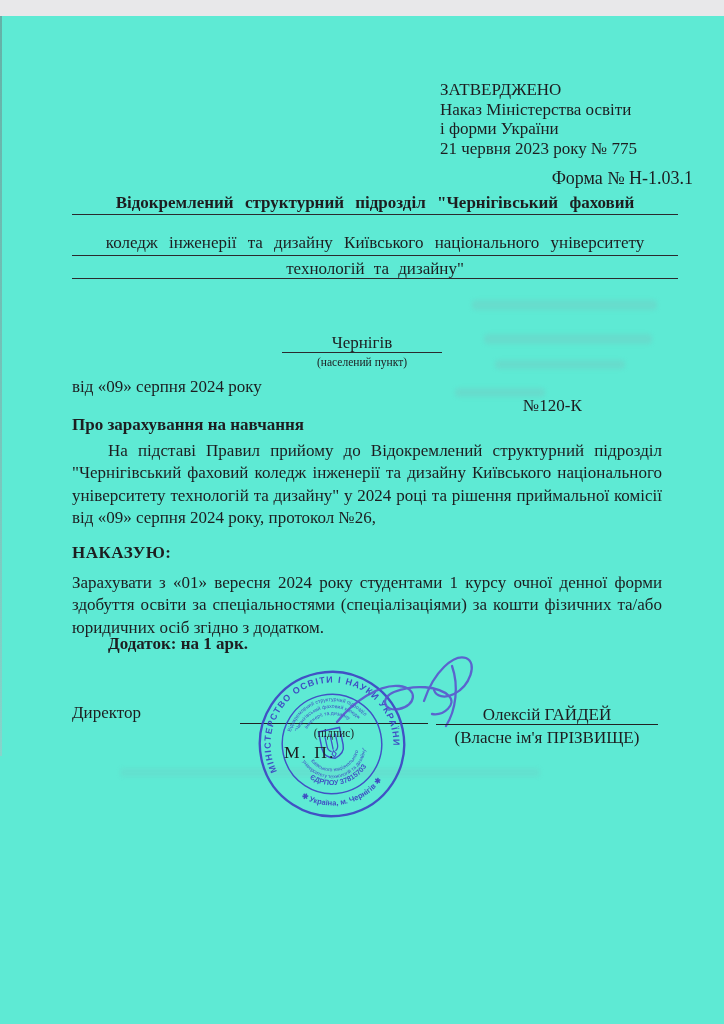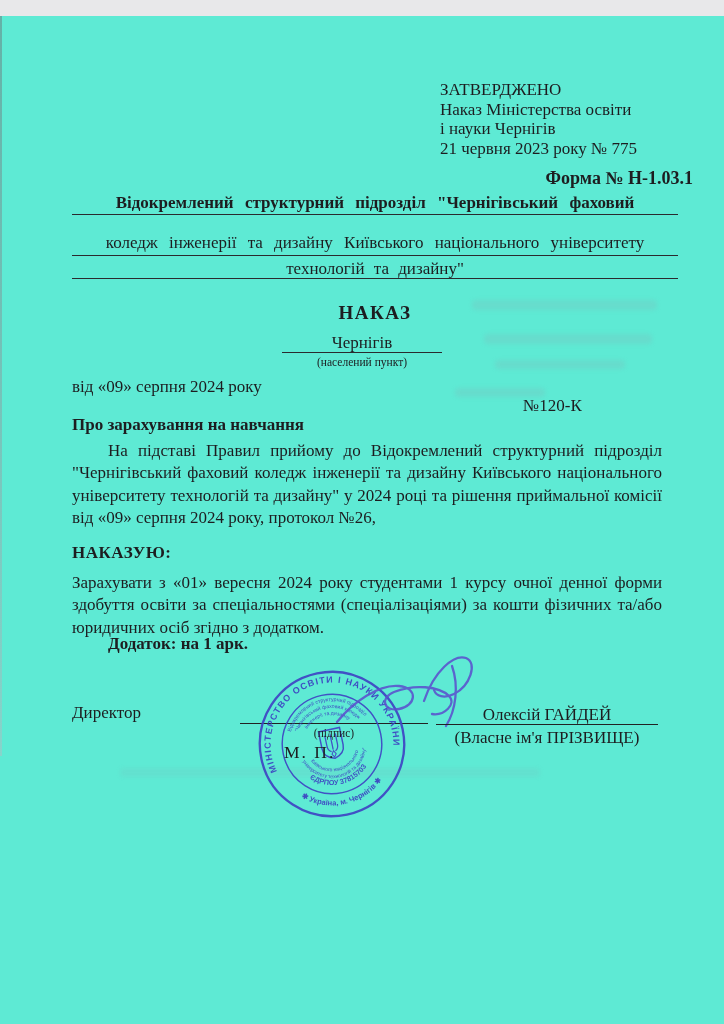--- a/index.html
+++ b/index.html
@@ -15,21 +15,21 @@
   }
   .abs { position: absolute; }
   .t { font-size: 17px; line-height: 21px; }
   .b { font-weight: bold; }
   .small { font-size: 11.5px; line-height: 13px; }
   .center { text-align: center; }
   .uline { border-bottom: 1.6px solid #2a2a2e; }
   .just { text-align: justify; }
 
   .approval { left: 440px; top: 64px; width: 270px; font-size: 17px; line-height: 19.5px; }
-  .form-label { top: 152px; right: 31px; font-size: 18px; font-weight: bold; }
+  .form-label { top: 152px; right: 31px; font-size: 18px; font-weight: normal; }
 
   .inst-line1 { left: 72px; top: 176px; width: 606px; height: 23px; word-spacing: 7px; }
   .inst-cap   { left: 72px; top: 202px; width: 606px; }
   .inst-line2 { left: 72px; top: 216px; width: 606px; height: 24px; word-spacing: 7px; }
   .inst-line3 { left: 72px; top: 242px; width: 606px; height: 21px; word-spacing: 5px; }
 
   .order-title { left: 72px; top: 286px; width: 606px; font-size: 19px; letter-spacing: 1.5px; }
   .city-wrap   { left: 282px; top: 316px; width: 160px; height: 21px; }
   .city-cap    { left: 282px; top: 340px; width: 160px; }
 
@@ -73,37 +73,36 @@
   <div class="abs edge-shadow"></div>
   <div class="abs artifact a1"></div>
   <div class="abs artifact a2"></div>
   <div class="abs artifact a3"></div>
   <div class="abs artifact a4"></div>
   <div class="abs artifact a5"></div>
 
   <div class="abs approval">
     <div>ЗАТВЕРДЖЕНО</div>
     <div>Наказ Міністерства освіти</div>
-    <div>і науки Чернігів</div>
+    <div>і форми України</div>
     <div>21 червня 2023 року № 775</div>
   </div>
 
   <div class="abs form-label">Форма № Н-1.03.1</div>
 
   <div class="abs inst-line1 uline center t b">
     <span>Відокремлений структурний підрозділ "Чернігівський фаховий</span>
   </div>
   <div class="abs inst-line2 uline center t">
     <span>коледж інженерії та дизайну Київського національного університету</span>
   </div>
   <div class="abs inst-line3 uline center t">
     <span>технологій та дизайну"</span>
   </div>
 
-  <div class="abs order-title center b">НАКАЗ</div>
   <div class="abs city-wrap uline center t">
     <span>Чернігів</span>
   </div>
   <div class="abs city-cap small center">(населений пункт)</div>
 
   <div class="abs date-line t">від «09» серпня 2024 року</div>
   <div class="abs order-no t">№120-К</div>
 
   <div class="abs subject t b">Про зарахування на навчання</div>
   <div class="abs para1 t just">На підставі Правил прийому до Відокремлений структурний підрозділ "Чернігівський фаховий коледж інженерії та дизайну Київського національного університету технологій та дизайну" у 2024 році та рішення приймальної комісії від «09» серпня 2024 року, протокол №26,</div>

